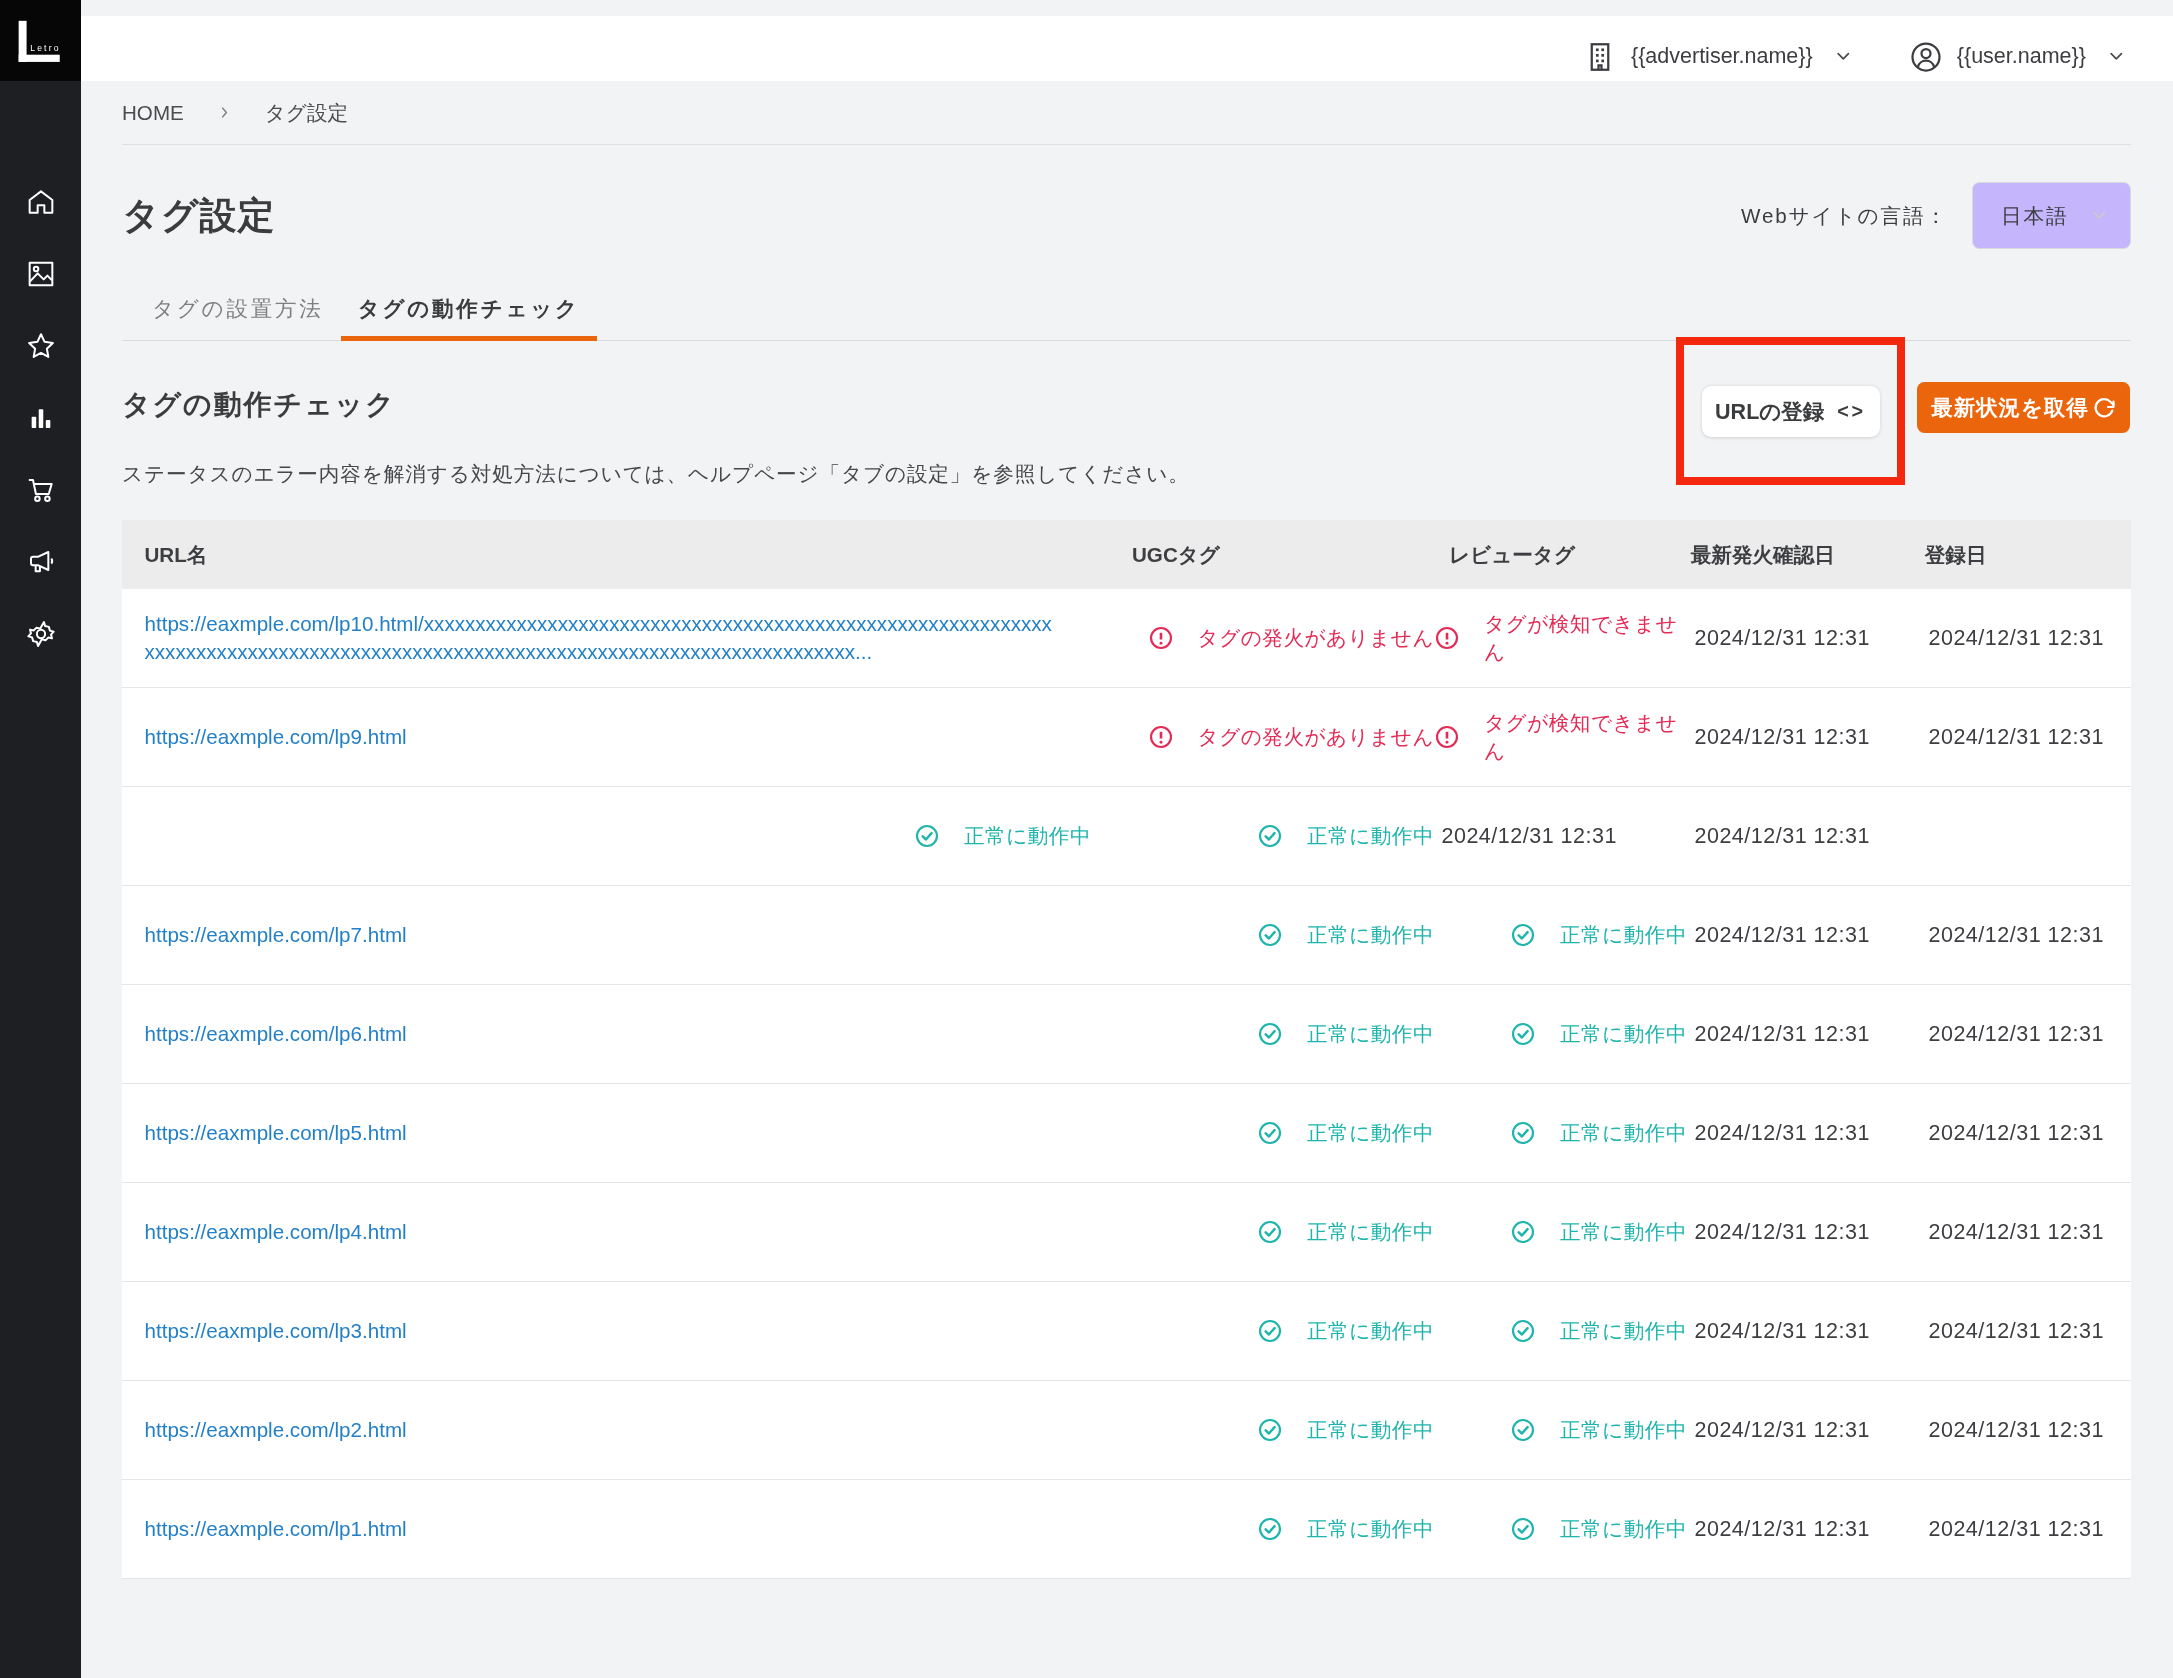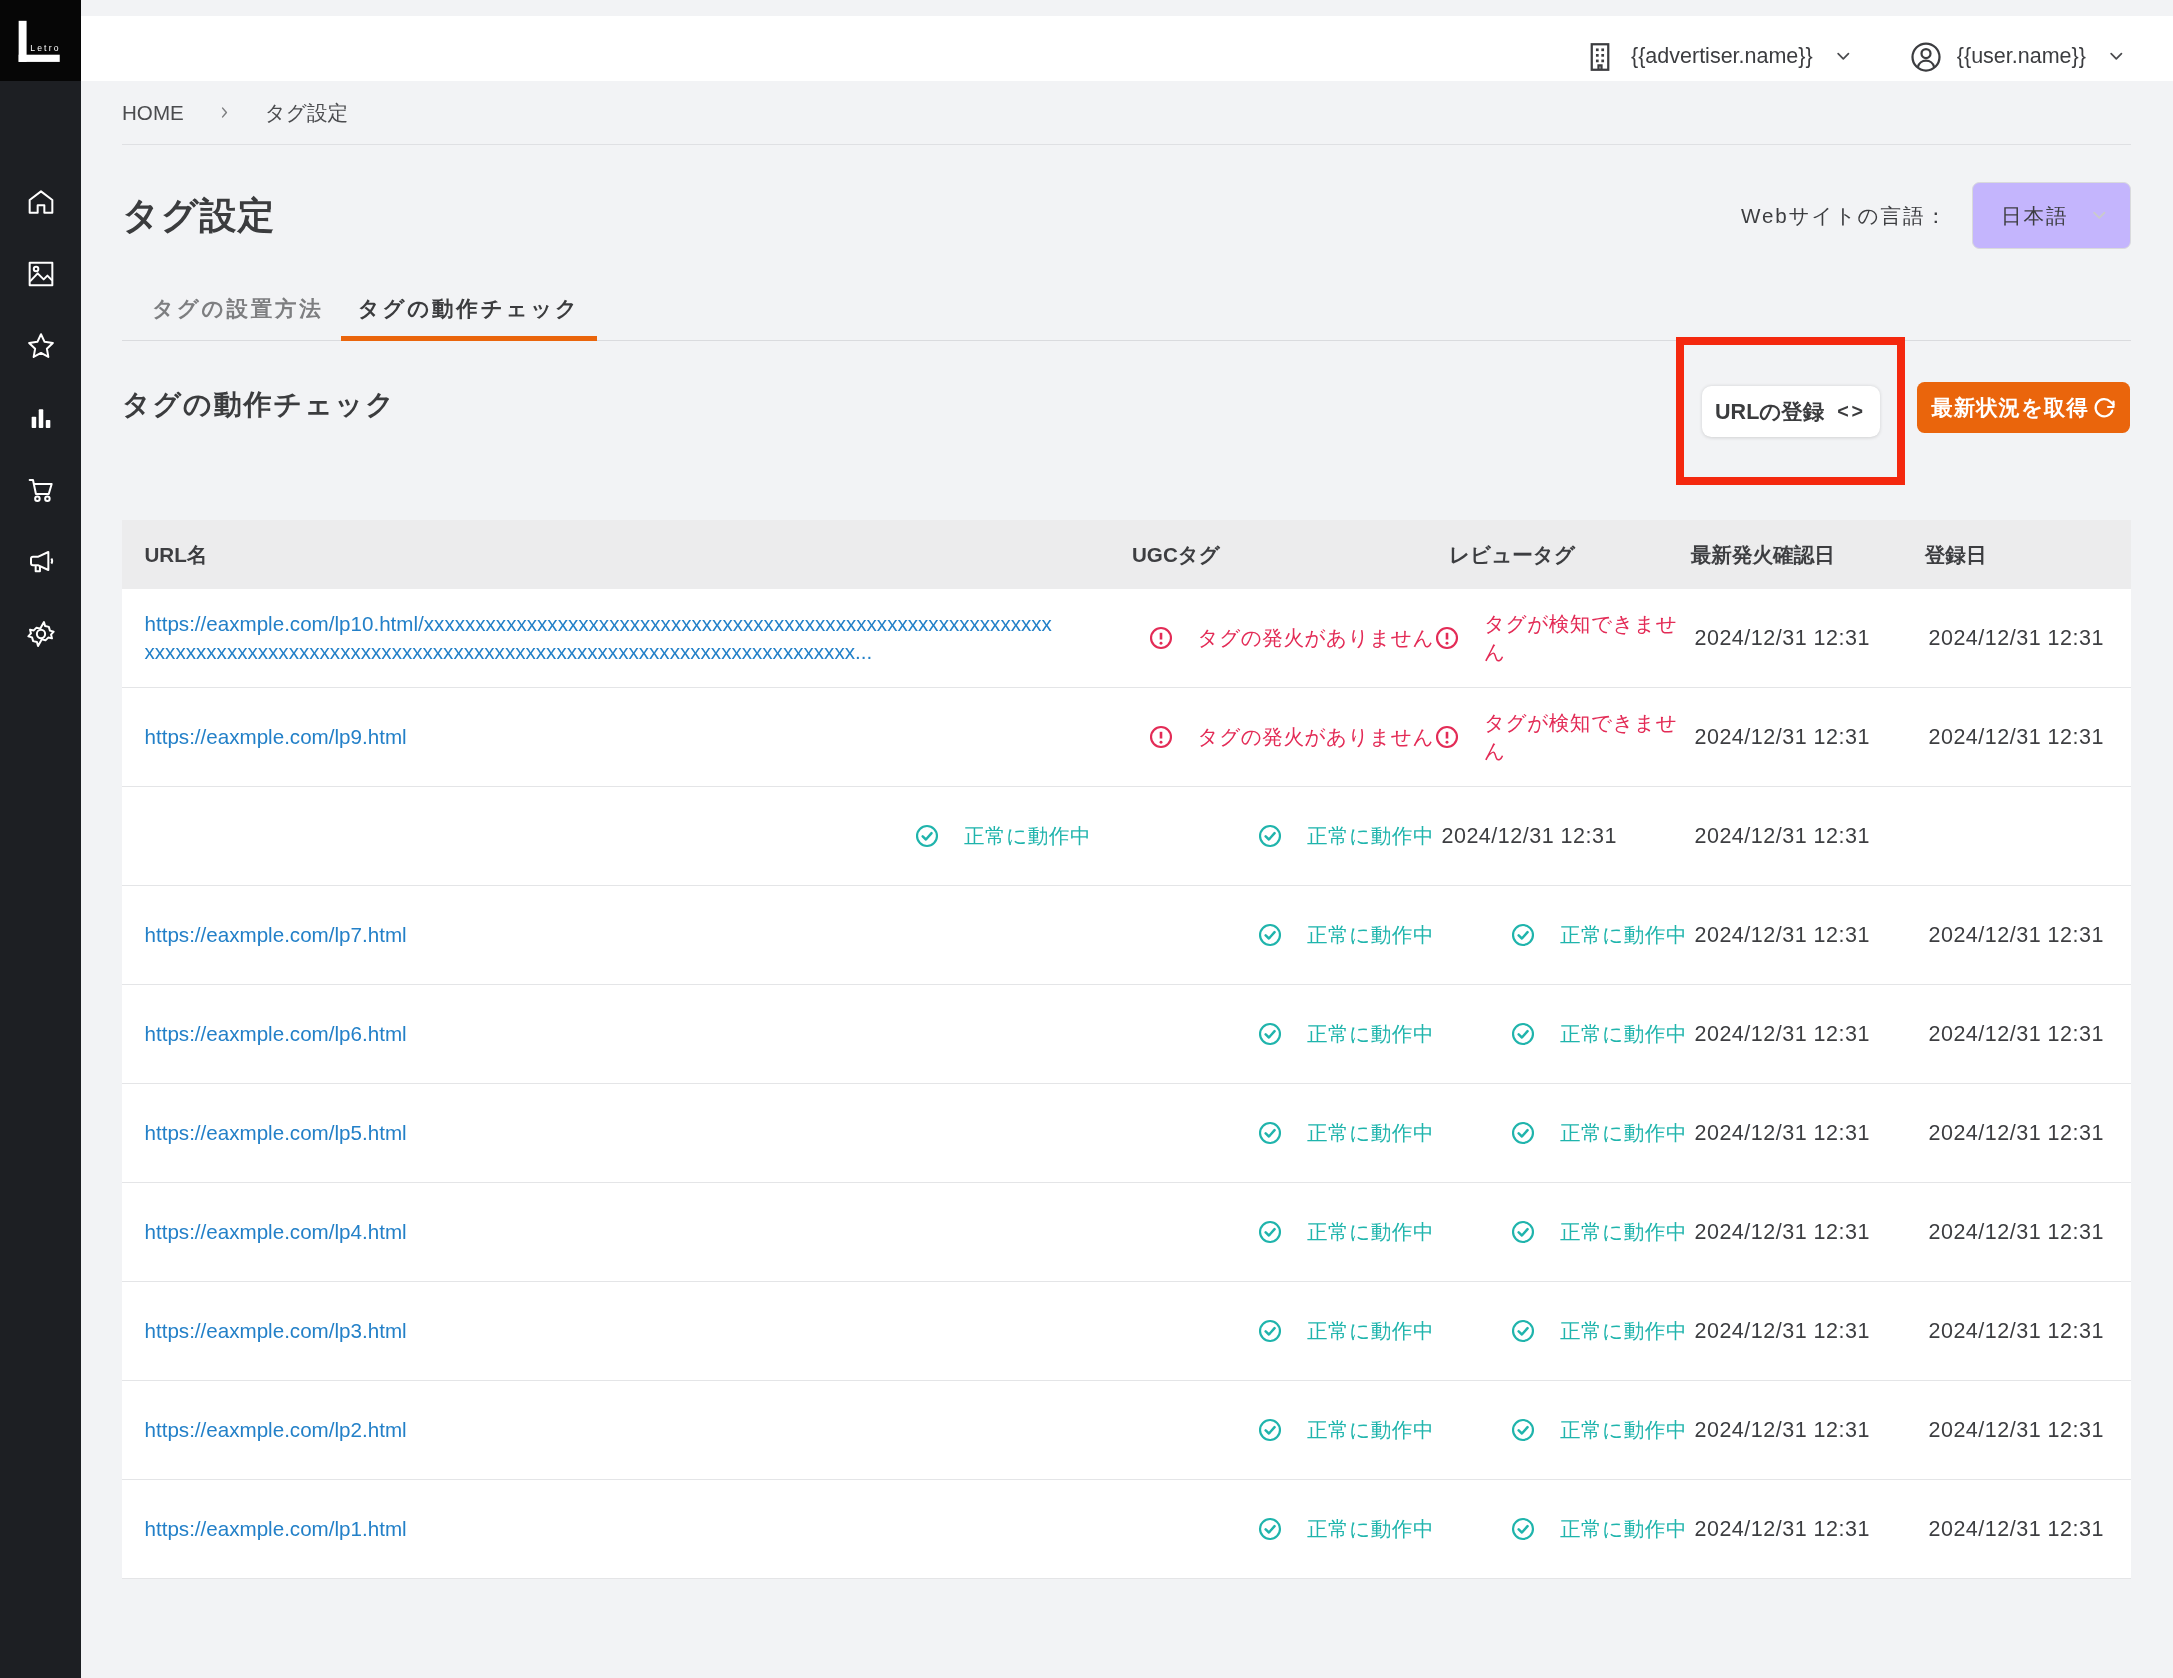--- a/index.html
+++ b/index.html
@@ -42,21 +42,21 @@
   .lang-group { display:flex; align-items:center; gap:24px; }
   .lang-label { font-size:20.6px; color:#3c3d40; letter-spacing:1.9px; }
   .lang-select { width:159px; height:67px; background:#c4b5fd; border:1.9px solid #d9dadc; border-radius:7.5px;
     display:flex; align-items:center; justify-content:space-between; padding:0 20.6px 0 28px; cursor:pointer; }
   .lang-select .lang-value { font-size:20.6px; color:#3c3d40; letter-spacing:1.9px; }
   .lang-select svg { width:20.6px; height:20.6px; }
 
   .tabs { margin-top:32px; height:60px; display:flex; align-items:center; border-bottom:1.9px solid #dadbde; }
   .tab { height:100%; display:flex; align-items:center; padding:0 17px; margin-bottom:-1.9px;
     font-size:21.5px; color:#7d7e80; letter-spacing:2.8px; cursor:pointer; border-bottom:5.6px solid transparent; }
-  .tab:first-child { margin-left:13px;font-weight:bold; }
+  .tab:first-child { margin-left:13px; }
   .tab.active { color:#3b3c3e; font-weight:bold; border-bottom-color:var(--accent); }
 
   .toolbar-area { position:relative; height:179px; }
   .section-heading { position:absolute; left:0; top:45px; font-size:28px; font-weight:bold; color:#3b3c3e; letter-spacing:1.9px; }
   .section-desc { position:absolute; left:0; top:119px; font-size:20.6px; color:#46474a; letter-spacing:0.9px; }
 
   .annotation-box { position:absolute; left:1554px; top:-3.7px; width:229px; height:148px;
     border:8.4px solid var(--annot); display:flex; align-items:center; justify-content:center; }
   .register-btn { width:178px; height:51px; background:#fff; border:none; border-radius:9.4px;
     box-shadow:0 0.9px 3.7px rgba(0,0,0,0.14); display:flex; align-items:center; justify-content:center; gap:13px;
@@ -188,20 +188,21 @@
       </div>
     </div>
 
     <div class="tabs">
       <div class="tab">タグの設置方法</div>
       <div class="tab active">タグの動作チェック</div>
     </div>
 
     <div class="toolbar-area">
       <div class="section-heading">タグの動作チェック</div>
+      <div class="section-desc">ステータスのエラー内容を解消する対処方法については、ヘルプページ「タブの設定」を参照してください。</div>
       <div class="annotation-box">
         <button class="register-btn">
           <span>URLの登録</span>
           <span class="code-glyph">&lt;&gt;</span>
         </button>
       </div>
       <button class="refresh-btn">
         <span>最新状況を取得</span>
         <svg viewBox="0 0 24 24" fill="none" stroke="#fff" stroke-width="2.2" stroke-linecap="round" stroke-linejoin="round">
             <path d="M21.5 5.5 v5.5 h-5.5"></path>

